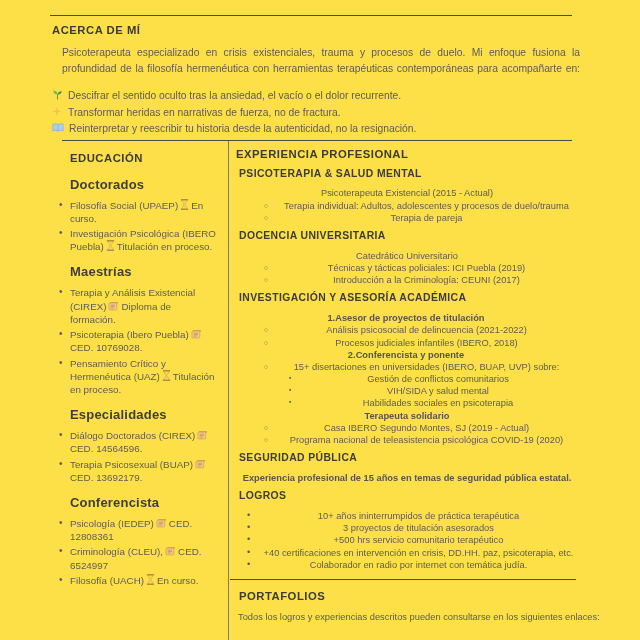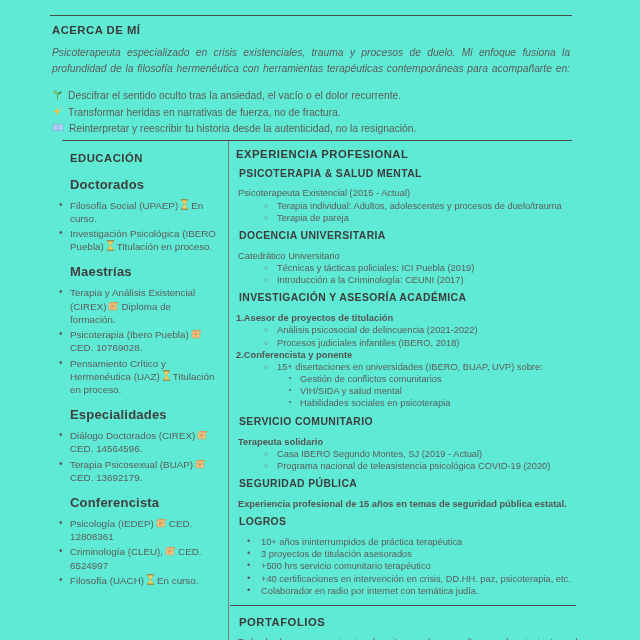--- a/index.html
+++ b/index.html
@@ -1,46 +1,46 @@
 <!DOCTYPE html>
 <html><head>
 <meta charset="utf-8">
 <style>
   html,body{margin:0;padding:0;background:#e9e9e7;}
   .page{
     position:relative; width:640px; height:640px; overflow:hidden;
-    background:#5eead4;
+    background:#fde047;
     font-family:"Liberation Sans", sans-serif;
     color:#5c5c5c;
   }
   
   .top{ position:absolute; left:50px; top:15px; width:522px; border-top:1px solid #4a4a4a; }
   .h1{ font-size:11.3px; font-weight:bold; color:#3b3b3b; letter-spacing:.5px; line-height:1.2; }
   .top .h1{ margin:8px 0 0 2px; }
-  .para{ margin:7px 0 0 2px; width:518px; font-size:10.3px; line-height:1.6; text-align:justify; text-align-last:justify; color:#5c5c5c;font-style:italic; }
+  .para{ margin:7px 0 0 12px; width:518px; font-size:10.3px; line-height:1.6; text-align:justify; text-align-last:justify; color:#5c5c5c; }
   .hls{ margin:11px 0 0 2px; }
   .hl{ font-size:10.3px; line-height:1.6; white-space:nowrap; color:#5c5c5c; }
   .ic{ display:inline-block; vertical-align:-1px; margin:0 3px 0 0; line-height:0; }
   .hl .ic{ margin-right:5px; }
   
   .colrule{ position:absolute; left:62px; top:140px; width:510px; height:0; border-top:1px solid #4a4a4a; }
   .vrule{ position:absolute; left:228px; top:141px; bottom:0; width:1px; background:#7a7a7a; }
   
   .leftcol{ position:absolute; left:70px; top:152px; width:147px; }
   .leftcol .h1{ margin-bottom:10px; }
   .edu-h{ font-size:13px; font-weight:bold; color:#3f3f3f; letter-spacing:.2px; margin:11px 0 7px; }
   .leftcol ul{ margin:0; padding:0; list-style:none; }
   .leftcol li{ position:relative; font-size:9.8px; line-height:1.35; margin:0 0 2px; color:#5c5c5c; }
   .leftcol .mk{ position:absolute; left:-11px; top:-1px; font-size:10px; color:#5c5c5c; }
   .leftcol .ic{ margin:0 2px; vertical-align:-1px; }
   
   .rightcol{ position:absolute; left:236px; top:148px; width:340px; }
   .rightcol .h1{ margin-bottom:3px; }
   .sec-h{ font-size:10.4px; font-weight:bold; color:#3d3d3d; letter-spacing:.4px; line-height:1.24; margin:6px 0 7px 3px; }
-  .row{ position:relative; font-size:9.3px; line-height:1.31; color:#5c5c5c; white-space:nowrap; }
+  .row{ position:relative; font-size:9.3px; line-height:1.31; color:#5c5c5c; white-space:nowrap;text-align:center; }
   .row.plain{ margin-left:2px; }
   .row.bold{ margin-left:2px; font-weight:bold; color:#555; }
   .row.num{ font-weight:bold; color:#555; }
   .row.circle{ margin-left:41px; }
   .row.square{ margin-left:64px; }
   .row.disc{ margin-left:25px; }
   .mkr{ position:absolute; color:#5c5c5c; }
   .circle .mkr{ left:-13px; top:2px; font-size:6.5px; }
   .square .mkr{ left:-11px; top:1px; font-size:6.5px; }
   .disc .mkr{ left:-14px; top:-1px; font-size:9.5px; }
@@ -155,21 +155,20 @@
         <div class="row circle"><span class="mkr">○</span><span>Introducción a la Criminología: CEUNI (2017)</span></div>
         <div class="sec-h">INVESTIGACIÓN Y ASESORÍA ACADÉMICA</div>
         <div class="row num"><span class="numlbl">1.</span><span>Asesor de proyectos de titulación</span></div>
         <div class="row circle"><span class="mkr">○</span><span>Análisis psicosocial de delincuencia (2021-2022)</span></div>
         <div class="row circle"><span class="mkr">○</span><span>Procesos judiciales infantiles (IBERO, 2018)</span></div>
         <div class="row num"><span class="numlbl">2.</span><span>Conferencista y ponente</span></div>
         <div class="row circle"><span class="mkr">○</span><span>15+ disertaciones en universidades (IBERO, BUAP, UVP) sobre:</span></div>
         <div class="row square"><span class="mkr">▪</span><span>Gestión de conflictos comunitarios</span></div>
         <div class="row square"><span class="mkr">▪</span><span>VIH/SIDA y salud mental</span></div>
         <div class="row square"><span class="mkr">▪</span><span>Habilidades sociales en psicoterapia</span></div>
-        <div class="sec-h">SERVICIO COMUNITARIO</div>
         <div class="row bold"><span>Terapeuta solidario</span></div>
         <div class="row circle"><span class="mkr">○</span><span>Casa IBERO Segundo Montes, SJ (2019 - Actual)</span></div>
         <div class="row circle"><span class="mkr">○</span><span>Programa nacional de teleasistencia psicológica COVID-19 (2020)</span></div>
         <div class="sec-h">SEGURIDAD PÚBLICA</div>
         <div class="row bold"><span>Experiencia profesional de 15 años en temas de seguridad pública estatal.</span></div>
         <div class="sec-h">LOGROS</div>
         <div class="row disc"><span class="mkr">•</span><span>10+ años ininterrumpidos de práctica terapéutica</span></div>
         <div class="row disc"><span class="mkr">•</span><span>3 proyectos de titulación asesorados</span></div>
         <div class="row disc"><span class="mkr">•</span><span>+500 hrs servicio comunitario terapéutico</span></div>
         <div class="row disc"><span class="mkr">•</span><span>+40 certificaciones en intervención en crisis, DD.HH. paz, psicoterapia, etc.</span></div>

